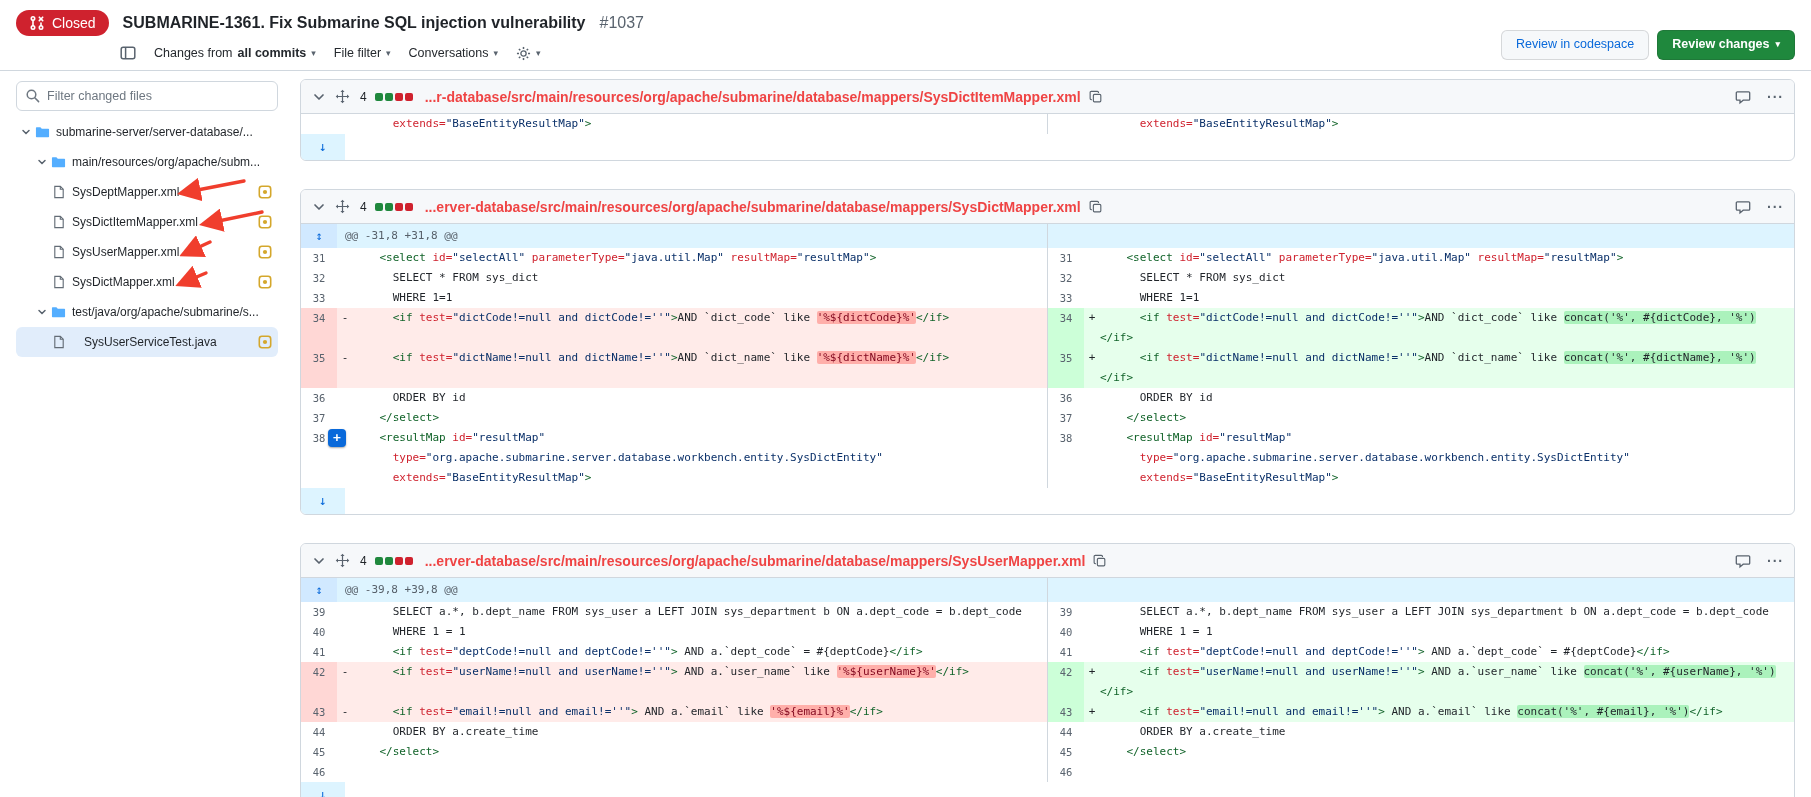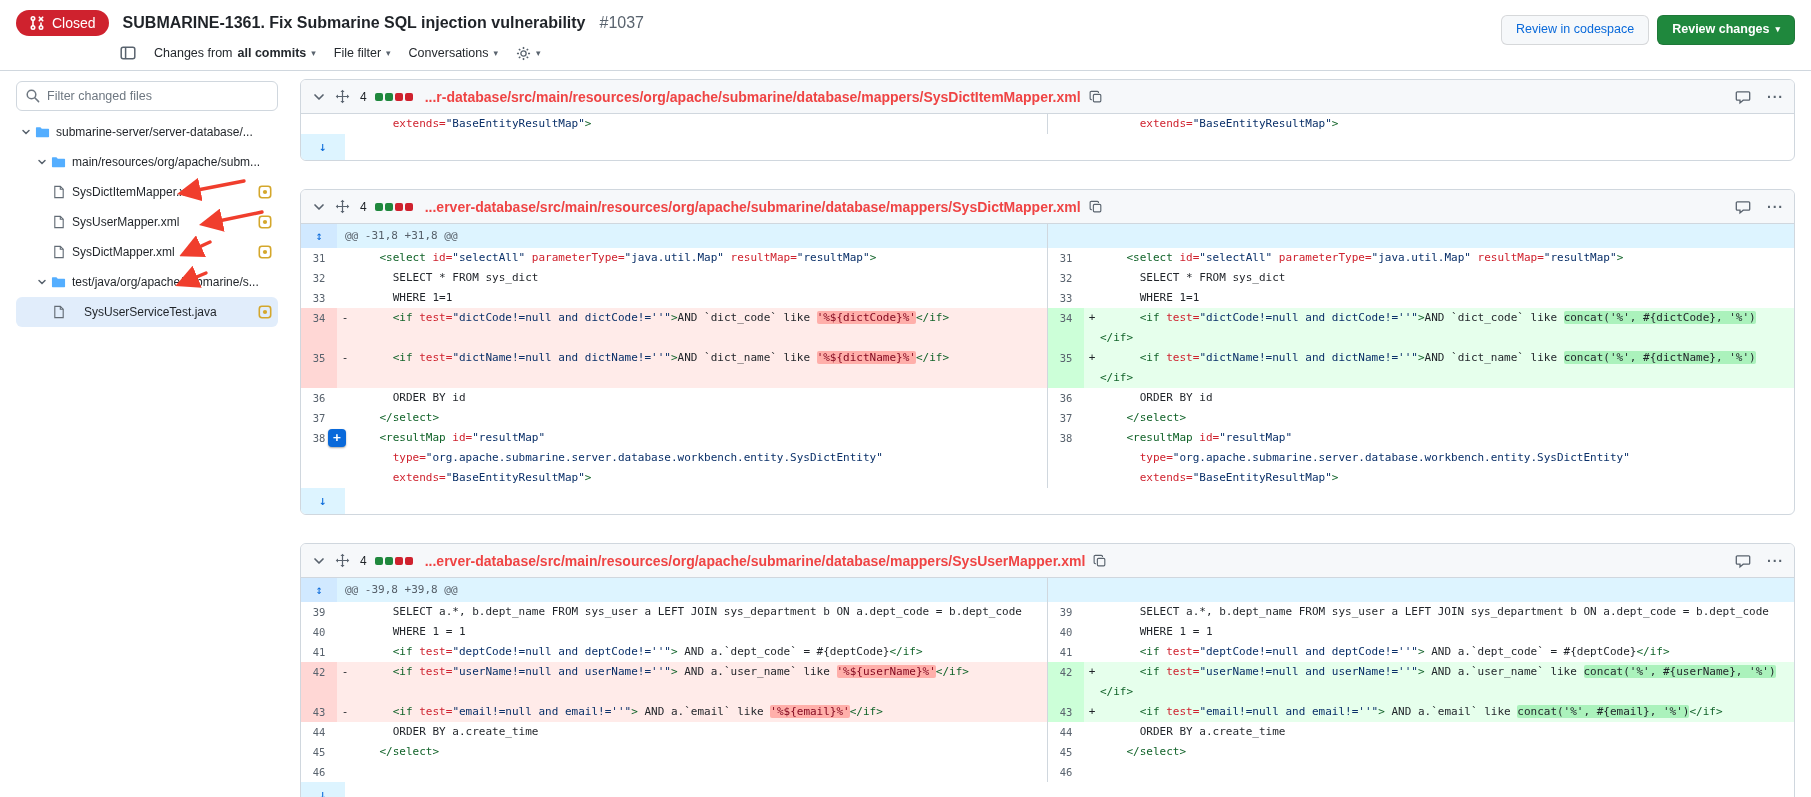--- a/index.html
+++ b/index.html
@@ -15,21 +15,21 @@
   .badge-closed { display:inline-flex; align-items:center; gap:7px; background:#cf222e; color:#fff;
                   border-radius:2em; padding:5px 13px; font-size:14px; font-weight:500; }
   .pr-title { font-size:16px; font-weight:700; }
   .pr-number { font-size:16px; font-weight:400; color:#59636e; }
   .toolbar-row { display:flex; align-items:center; gap:18px; margin:9px 0 3px 104px; font-size:12.5px; color:#25292e; }
   .tb-item { display:inline-flex; align-items:center; gap:5px; cursor:pointer; }
   .tb-strong { font-weight:600; }
   .caret { font-size:9px; color:#59636e; line-height:1; }
   .caret-white { color:#fff; }
   .ph-icon { display:inline-flex; color:#59636e; cursor:pointer; }
-  .hdr-actions { position:absolute; right:16px; top:15px; display:flex; gap:8px;align-items:flex-end; }
+  .hdr-actions { position:absolute; right:16px; top:30px; display:flex; gap:8px;align-items:flex-end; }
   .btn { font-family:inherit; font-size:12.5px; border-radius:6px; padding:6px 14px; border:1px solid rgba(31,35,40,0.15);
          display:inline-flex; align-items:center; gap:6px; cursor:pointer; line-height:1.25; }
   .btn-codespace { background:#f6f8fa; color:#0969da; font-weight:500; }
   .btn-green { background:#1f883d; color:#fff; font-weight:600; }
 
   
   .layout { display:flex; align-items:flex-start; }
 
   
   aside { width:288px; flex:none; padding:10px 10px 8px 16px; position:relative; }
@@ -200,20 +200,35 @@
           </span>
           <span class="tree-label">main/resources/org/apache/subm...</span>
         </div>
         <div class="tree-row" style="padding-left: 36px;">
           <span class="tree-ico">
             <svg width="14" height="14" viewBox="0 0 16 16" fill="none" stroke="#636c76" stroke-width="1.3">
               <path d="M3.2 1.5h6.3l3.3 3.3v9.7H3.2z"></path>
               <path d="M9.5 1.5v3.3h3.3"></path>
             </svg>
           </span>
+          <span class="tree-label">SysDeptMapper.xml</span>
+          <span class="status-ico">
+            <svg width="14" height="14" viewBox="0 0 14 14">
+              <rect x="1.3" y="1.3" width="11.4" height="11.4" rx="2.6" fill="none" stroke="#d4a72c" stroke-width="1.6"></rect>
+              <circle cx="7" cy="7" r="2.1" fill="#d4a72c"></circle>
+            </svg>
+          </span>
+        </div>
+        <div class="tree-row" style="padding-left: 36px;">
+          <span class="tree-ico">
+            <svg width="14" height="14" viewBox="0 0 16 16" fill="none" stroke="#636c76" stroke-width="1.3">
+              <path d="M3.2 1.5h6.3l3.3 3.3v9.7H3.2z"></path>
+              <path d="M9.5 1.5v3.3h3.3"></path>
+            </svg>
+          </span>
           <span class="tree-label">SysDictItemMapper.xml</span>
           <span class="status-ico">
             <svg width="14" height="14" viewBox="0 0 14 14">
               <rect x="1.3" y="1.3" width="11.4" height="11.4" rx="2.6" fill="none" stroke="#d4a72c" stroke-width="1.6"></rect>
               <circle cx="7" cy="7" r="2.1" fill="#d4a72c"></circle>
             </svg>
           </span>
         </div>
         <div class="tree-row" style="padding-left: 36px;">
           <span class="tree-ico">

